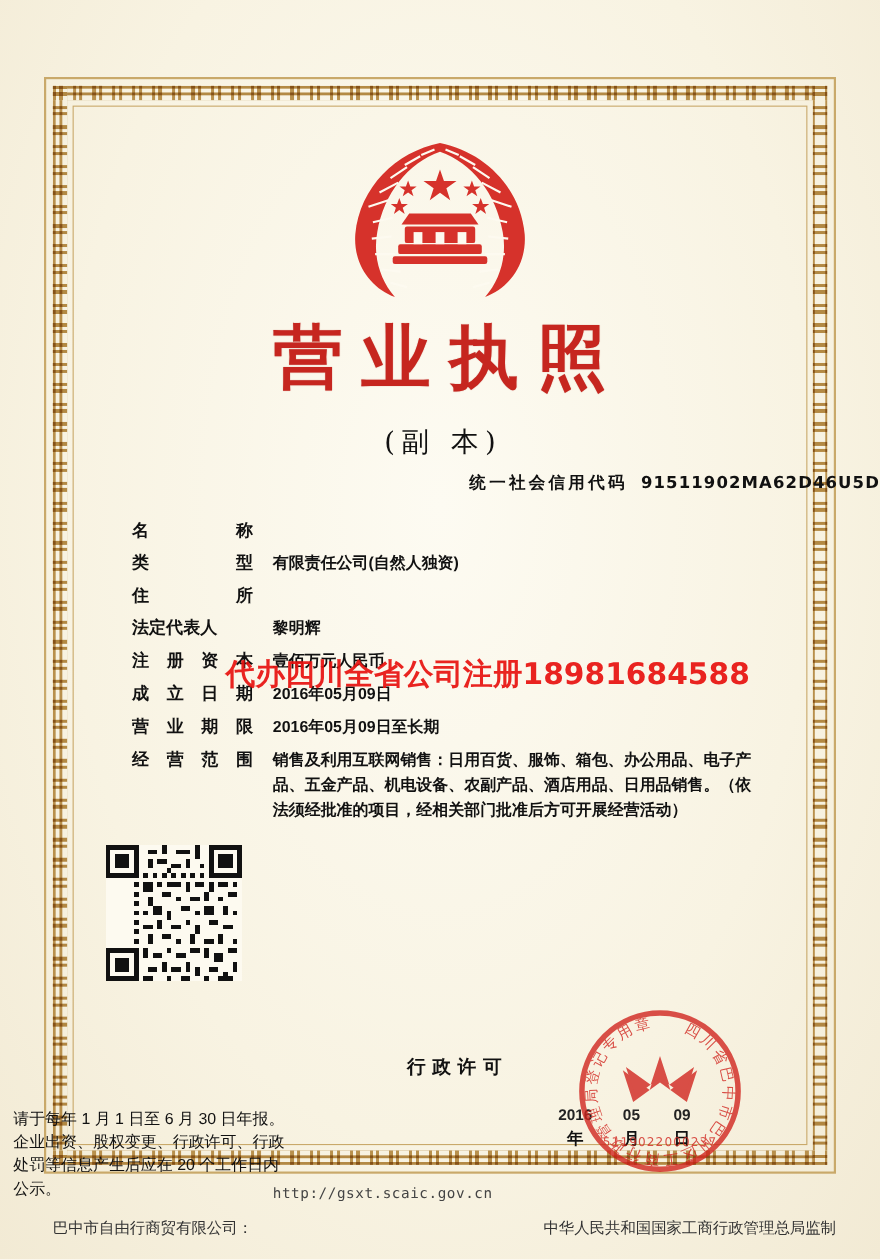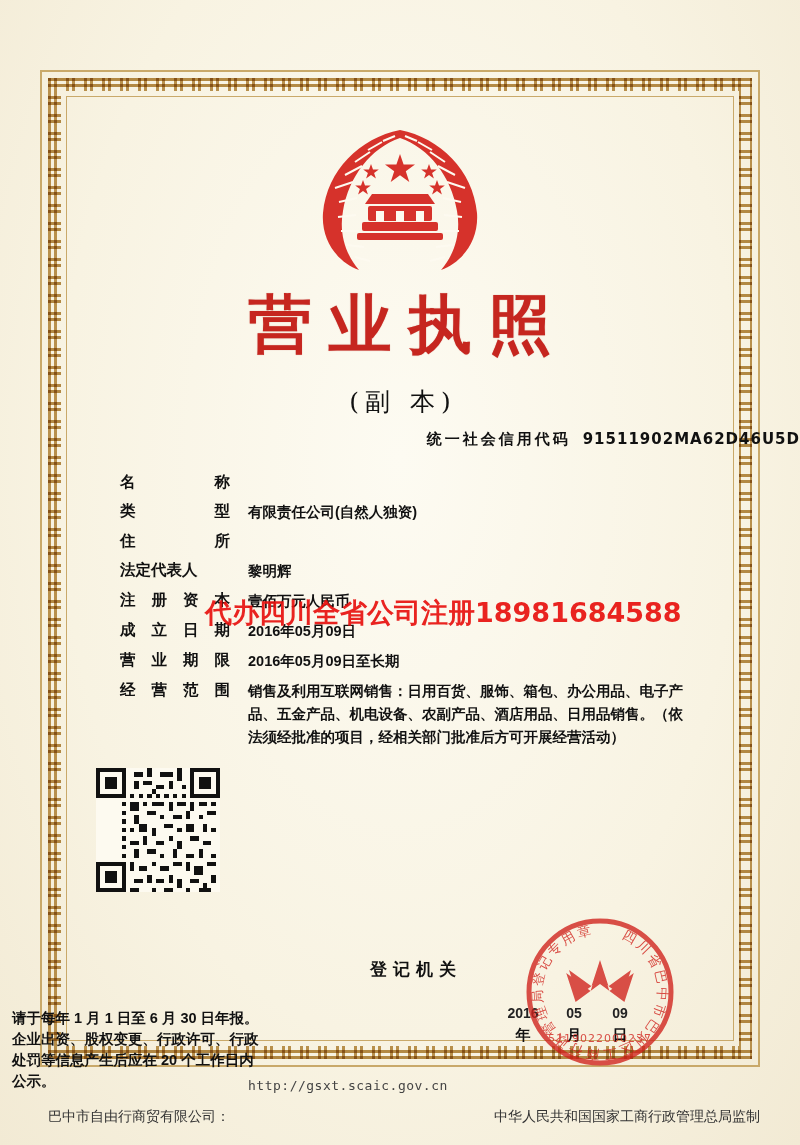--- a/index.html
+++ b/index.html
@@ -163,21 +163,21 @@
   
   .stamp{
     position:absolute;left:520px;top:912px;width:160px;height:160px;
     opacity:.78;
   }
   .stamp svg{width:100%;height:100%;}
 
   
   .notice{
     position:absolute;left:12px;top:1008px;
-    font-size:14.5px;line-height:21px;color:#111;font-weight:bold;
+    font-size:14.5px;line-height:21px;color:#111;font-weight:normal;
     width:250px;
   }
   .url{
     position:absolute;left:248px;top:1078px;
     font-family:"DejaVu Sans Mono", monospace;
     font-size:13px;color:#444;letter-spacing:.5px;
   }
   .footer-left{
     position:absolute;left:48px;top:1108px;
     font-size:14px;color:#333;
@@ -415,21 +415,21 @@
           <rect x="27" y="25" width="1" height="2"></rect>
         <rect x="8" y="28" width="2" height="1"></rect>
           <rect x="13" y="28" width="1" height="1"></rect>
         <rect x="16" y="28" width="2" height="1"></rect>
           <rect x="21" y="28" width="1" height="1"></rect>
         <rect x="24" y="28" width="3" height="1"></rect>
       </g>
     </svg>
   </div>
 
-  <div class="registry">登记机关</div>
+  <div class="registry">行政许可</div>
 
   <div class="date-line">
     <span class="num y">2016</span>
     <span class="num m">05</span>
     <span class="num d">09</span>
   </div>
   <div class="date-units">
     <span class="y">年</span>
     <span class="m">月</span>
     <span class="d">日</span>

